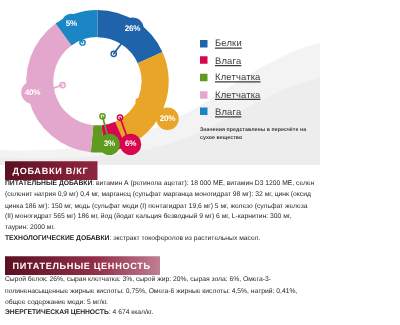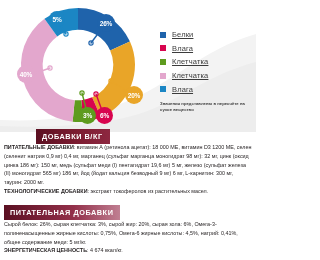--- a/index.html
+++ b/index.html
@@ -34,21 +34,21 @@
   .legend-note{
     margin-top:5px;font-size:4.2px;font-weight:bold;color:#3b3b3b;
     line-height:1.5;letter-spacing:.05px;
   }
 
   
   .section-head{
     display:inline-block;color:#ffffff;font-size:7.3px;font-weight:bold;
     letter-spacing:.55px;padding:3px 7px 3px 6px;
   }
-  .head-additives{position:absolute;left:4px;top:129px;background:linear-gradient(90deg,#5b1022 0%,#7c1c31 55%,#8d2740 100%);margin-left:32px;}
+  .head-additives{position:absolute;left:4px;top:129px;background:linear-gradient(90deg,#5b1022 0%,#7c1c31 55%,#8d2740 100%);}
   .head-value{position:absolute;left:4px;top:205px;background:linear-gradient(90deg,#5b1022 0%,#93304a 60%,#c07f92 100%);}
 
   
   .body-block{position:absolute;left:4px;width:249px;font-size:5.4px;line-height:1.62;color:#231f20;text-align:left;}
   .b-additives{top:143px;}
   .b-value{top:220px;}
   .b-lead{font-weight:bold;}
   p{margin:0;}
   .p-gap{margin-top:0px;}
 </style>
@@ -133,20 +133,20 @@
     </div>
   </div>
 
   <div class="section-head head-additives">ДОБАВКИ В/КГ</div>
 
   <div class="body-block b-additives">
     <p><span class="b-lead">ПИТАТЕЛЬНЫЕ ДОБАВКИ</span><span>: витамин А (ретинола ацетат): 18 000 МЕ, витамин D3 1200 МЕ, селен (селенит натрия 0,9 мг) 0,4 мг, марганец (сульфат марганца моногидрат 98 мг): 32 мг, цинк (оксид цинка 186 мг): 150 мг, медь (сульфат меди (I) пентагидрат 19,6 мг) 5 мг, железо (сульфат железа (II) моногидрат 565 мг) 186 мг, йод (йодат кальция безводный 9 мг) 6 мг, L-карнитин: 300 мг, таурин: 2000 мг.</span></p>
     <p class="p-gap"><span class="b-lead">ТЕХНОЛОГИЧЕСКИЕ ДОБАВКИ</span><span>: экстракт токоферолов из растительных масел.</span></p>
   </div>
 
-  <div class="section-head head-value">ПИТАТЕЛЬНАЯ ДОБАВКИ</div>
+  <div class="section-head head-value">ПИТАТЕЛЬНЫЕ ЦЕННОСТЬ</div>
 
   <div class="body-block b-value">
     <p>Сырой белок: 26%, сырая клетчатка: 3%, сырой жир: 20%, сырая зола: 6%, Омега-3-полиненасыщенные жирные кислоты: 0,75%, Омега-6 жирные кислоты: 4,5%, натрий: 0,41%, общее содержание меди: 5 мг/кг.</p>
     <p class="p-gap"><span class="b-lead">ЭНЕРГЕТИЧЕСКАЯ ЦЕННОСТЬ</span><span>: 4 674 ккал/кг.</span></p>
   </div>
 
 </div>
 
 </body></html>

